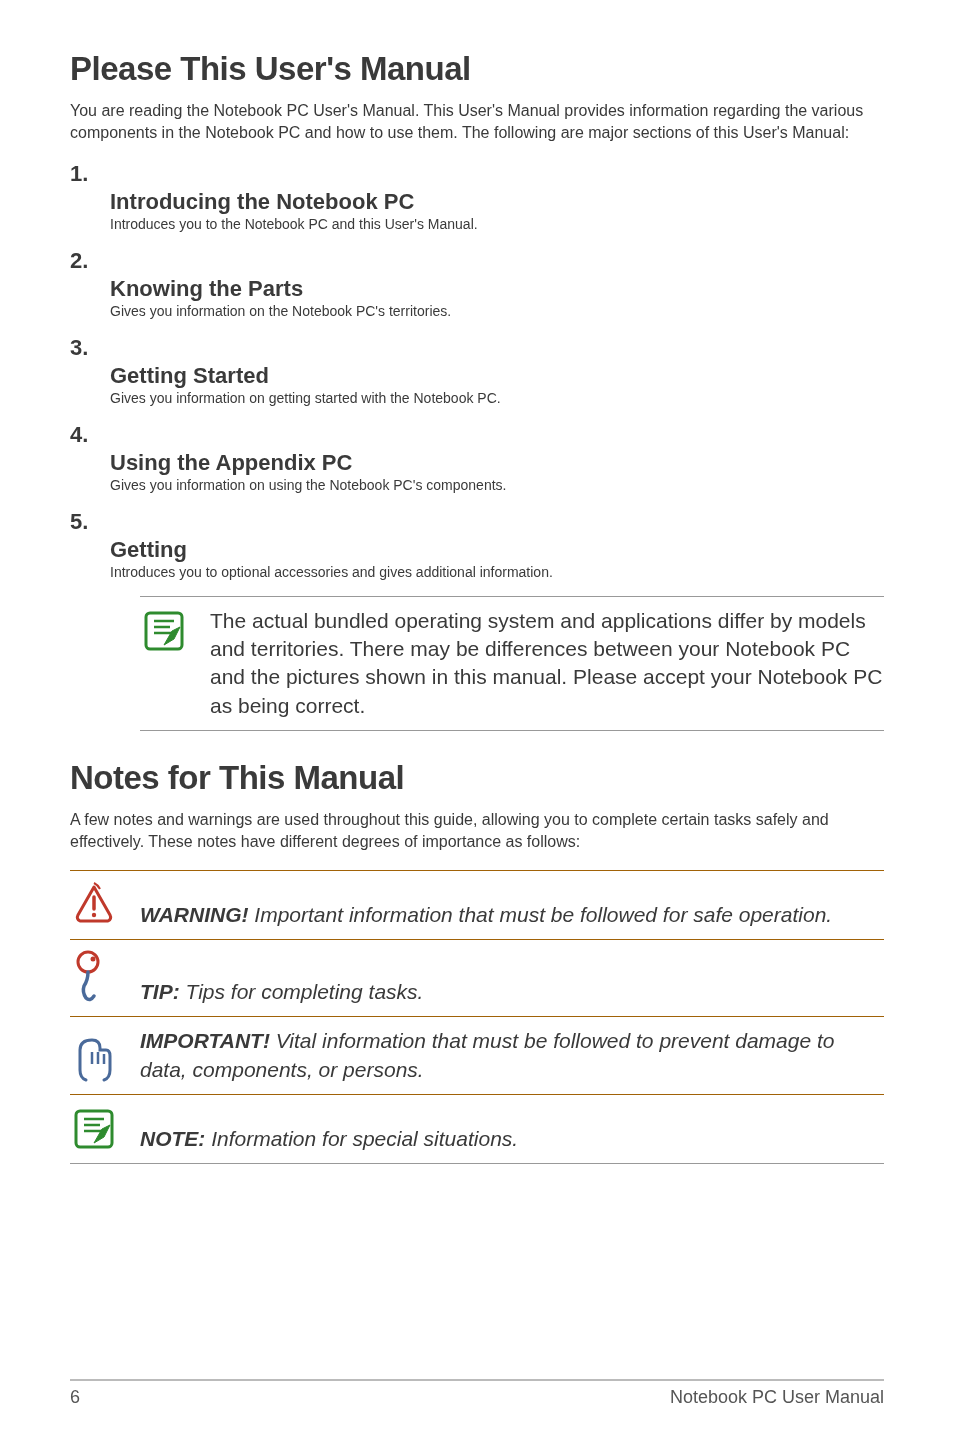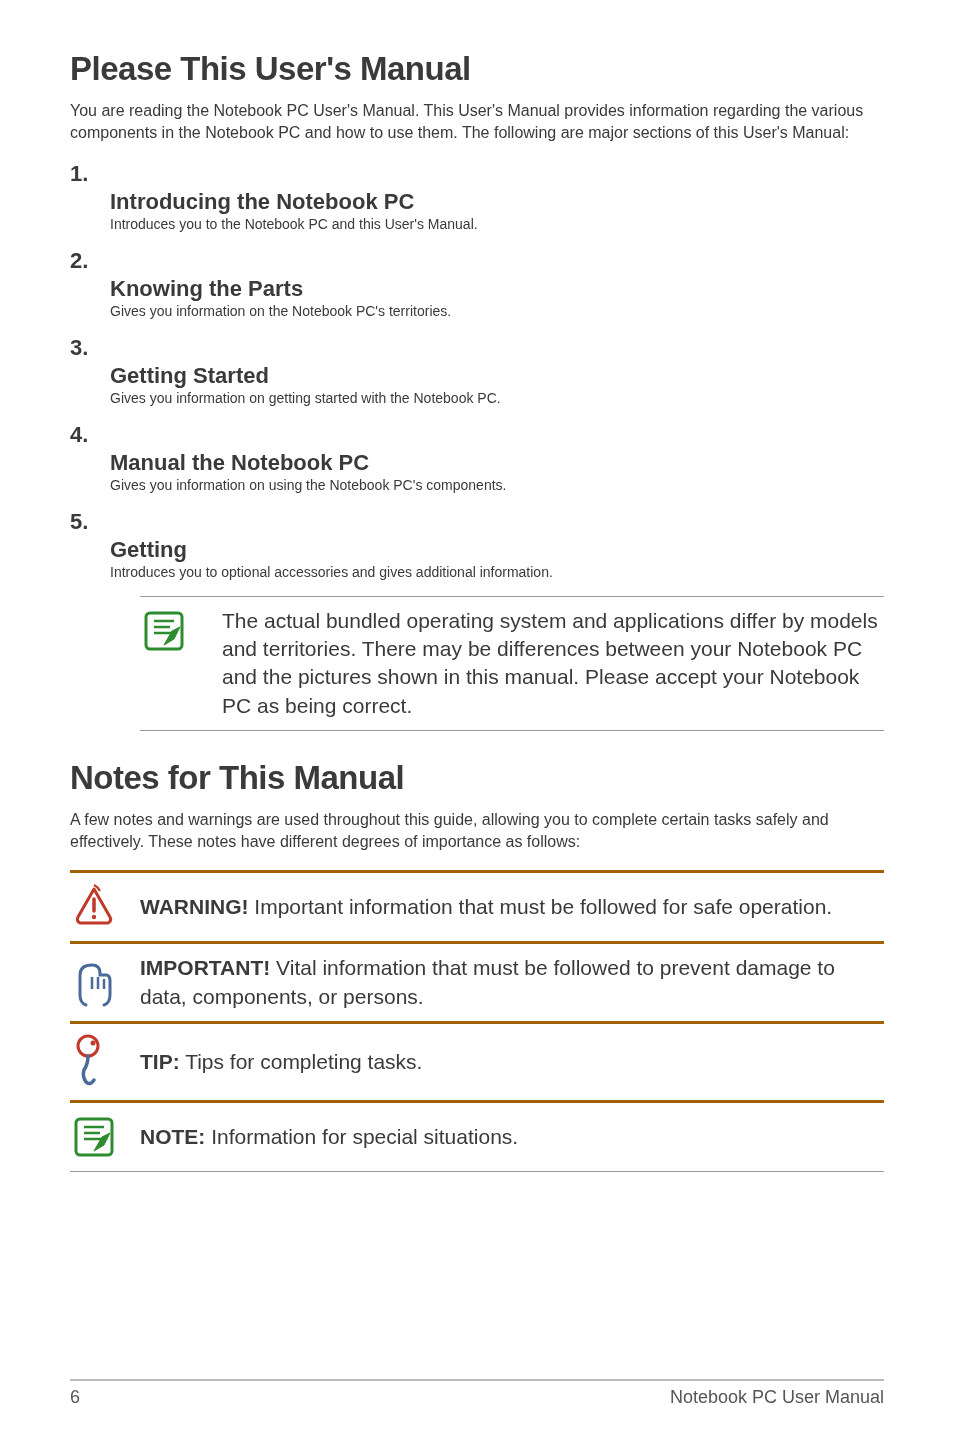--- a/index.html
+++ b/index.html
@@ -59,43 +59,43 @@
       display: block;
     }
     .note-box {
       display: flex;
       align-items: flex-start;
       border-top: 1px solid #999;
       border-bottom: 1px solid #999;
       padding: 10px 0;
       margin-top: 8px;
       margin-left: 0;
-      gap: 12px;
     }
     .note-icon {
       width: 70px;
       flex-shrink: 0;
       display: flex;
       justify-content: flex-start;
       align-items: flex-start;
     }
     .note-text {
       font-size: 21px;
       line-height: 1.35;
       flex: 1;
     }
     .section2 {
       margin-top: 28px;
     }
     .info-box {
       display: flex;
-      align-items: center;
-      border-top: 3px solid #a16207;
+      align-items: flex-end;
+      border-top: 1px solid #a16207;
       padding: 10px 0 10px 0;
       margin-left: 0;
+      font-style: italic;
     }
     .info-box.last {
       border-bottom: 1px solid #999;
     }
     .info-icon {
       width: 70px;
       flex-shrink: 0;
       display: flex;
       justify-content: flex-start;
     }
@@ -154,21 +154,21 @@
   <li>
     <span class="list-number">3.</span>
     <span class="list-content">
       <span class="list-title">Getting Started</span>
       <span class="list-desc">Gives you information on getting started with the Notebook PC.</span>
     </span>
   </li>
   <li>
     <span class="list-number">4.</span>
     <span class="list-content">
-      <span class="list-title">Manual the Notebook PC</span>
+      <span class="list-title">Using the Appendix PC</span>
       <span class="list-desc">Gives you information on using the Notebook PC's components.</span>
     </span>
   </li>
   <li>
     <span class="list-number">5.</span>
     <span class="list-content">
       <span class="list-title">Getting</span>
       <span class="list-desc">Introduces you to optional accessories and gives additional information.</span>
     </span>
   </li>
@@ -200,45 +200,45 @@
           <path d="M 24 2 Q 28 4 30 8" fill="none" stroke="#c0392b" stroke-width="2"></path>
         </svg>
       </div>
       <div class="info-text">
         <strong>WARNING!</strong><span> Important information that must be followed for safe operation.</span>
       </div>
     </div>
 
     <div class="info-box">
       <div class="info-icon">
+        <svg width="40" height="56" viewBox="0 0 40 56">
+          <circle cx="18" cy="12" r="10" fill="none" stroke="#c0392b" stroke-width="3"></circle>
+          <circle cx="23" cy="9" r="2.5" fill="#c0392b"></circle>
+          <path d="M 18 22 Q 18 30 14 36 Q 12 42 16 48 Q 20 52 24 46" fill="none" stroke="#4a6a9a" stroke-width="3.5" stroke-linecap="round"></path>
+        </svg>
+      </div>
+      <div class="info-text">
+        <strong>TIP:</strong><span> Tips for completing tasks.</span>
+      </div>
+    </div>
+
+    <div class="info-box">
+      <div class="info-icon">
         <svg width="48" height="52" viewBox="0 0 48 52">
           <path d="M 16 48 Q 10 46 10 38 L 10 18 Q 10 8 22 8 Q 30 8 30 16 L 30 18 L 36 18 Q 40 18 40 24 L 40 38 Q 40 46 34 48" fill="none" stroke="#4a6a9a" stroke-width="3" stroke-linecap="round"></path>
           <line x1="22" y1="20" x2="22" y2="32" stroke="#4a6a9a" stroke-width="2.5"></line>
           <line x1="28" y1="20" x2="28" y2="32" stroke="#4a6a9a" stroke-width="2.5"></line>
           <line x1="34" y1="22" x2="34" y2="32" stroke="#4a6a9a" stroke-width="2.5"></line>
         </svg>
       </div>
       <div class="info-text">
         <strong>IMPORTANT!</strong><span> Vital information that must be followed to prevent damage to data, components, or persons.</span>
       </div>
     </div>
 
-    <div class="info-box">
-      <div class="info-icon">
-        <svg width="40" height="56" viewBox="0 0 40 56">
-          <circle cx="18" cy="12" r="10" fill="none" stroke="#c0392b" stroke-width="3"></circle>
-          <circle cx="23" cy="9" r="2.5" fill="#c0392b"></circle>
-          <path d="M 18 22 Q 18 30 14 36 Q 12 42 16 48 Q 20 52 24 46" fill="none" stroke="#4a6a9a" stroke-width="3.5" stroke-linecap="round"></path>
-        </svg>
-      </div>
-      <div class="info-text">
-        <strong>TIP:</strong><span> Tips for completing tasks.</span>
-      </div>
-    </div>
-
     <div class="info-box last">
       <div class="info-icon">
         <svg width="48" height="48" viewBox="0 0 48 48">
           <rect x="6" y="6" width="36" height="36" rx="4" fill="none" stroke="#2e8b2e" stroke-width="3"></rect>
           <path d="M 14 14 L 34 14 M 14 20 L 30 20 M 14 26 L 34 26" stroke="#2e8b2e" stroke-width="2.5" fill="none"></path>
           <path d="M 24 38 L 32 24 L 40 20 L 34 32 Z" fill="#2e8b2e" stroke="#2e8b2e" stroke-width="1"></path>
         </svg>
       </div>
       <div class="info-text">
         <strong>NOTE:</strong><span>  Information for special situations.</span>

